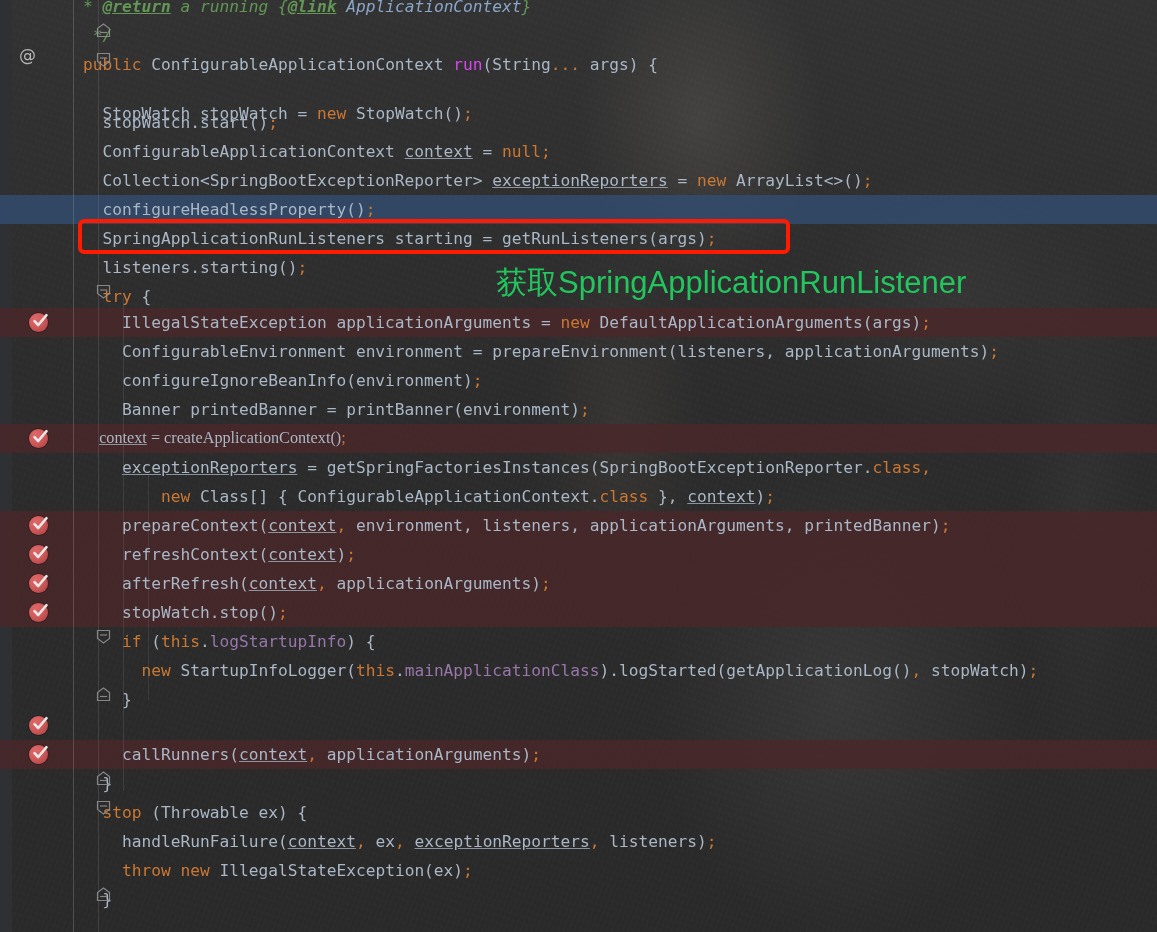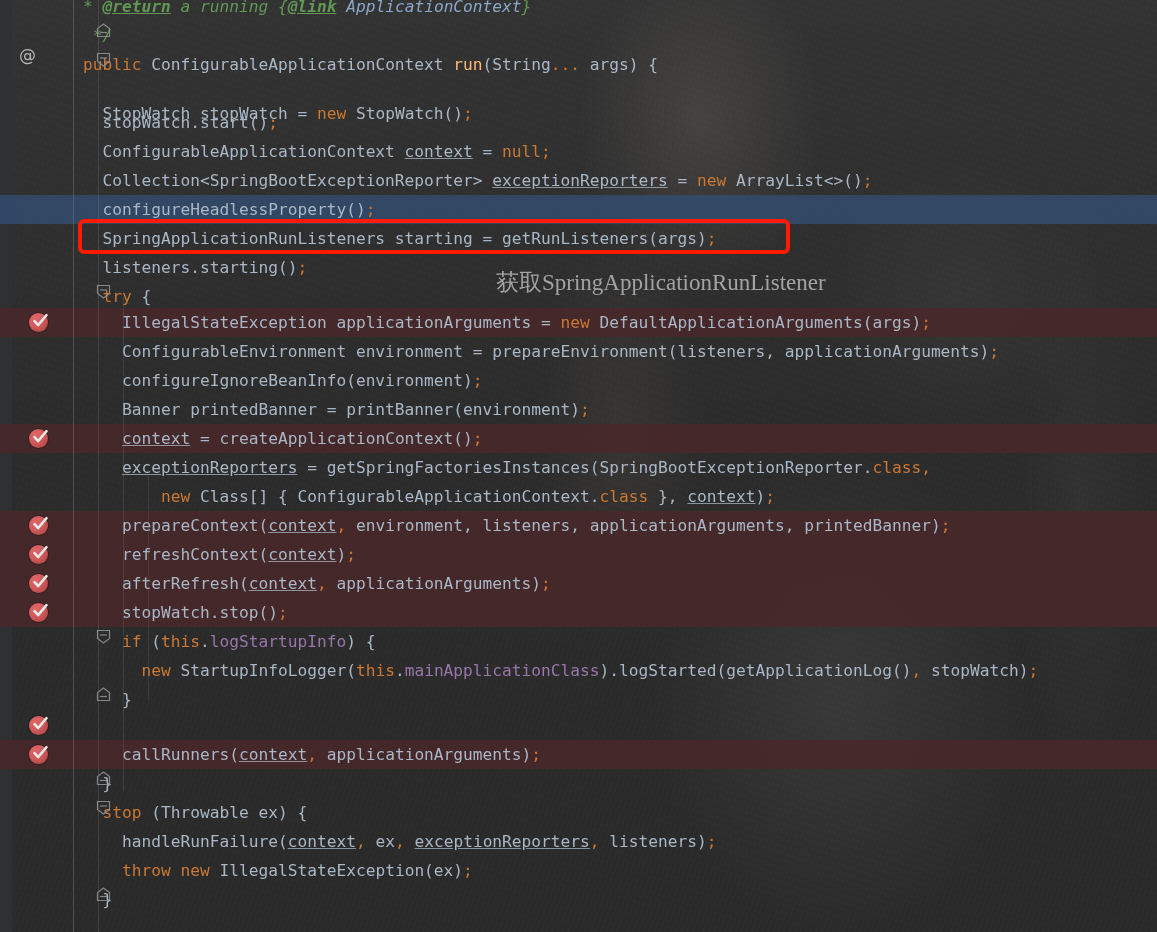--- a/index.html
+++ b/index.html
@@ -95,21 +95,21 @@
   }
 
   
   .hl-caret  { background: rgba(50,78,114,0.80); }
   .hl-bp     { background: rgba(75,39,41,0.82); }
 
   
   .kw    { color: #cc7832; }
   .id    { color: #a9b7c6; }
   .fld   { color: #9876aa; }          
-  .mth   { color: #fdba74; }
+  .mth   { color: #d946ef; }
   .cmt   { color: #629755; font-style: italic; }
   .cmt-tag { color: #629755; font-style: italic; text-decoration: underline; font-weight: bold; }
   .cmt-link { color: #8aa6c8; font-style: italic; }
   .ul    { text-decoration: underline; text-decoration-color: rgba(169,183,198,0.75); }
   .punc  { color: #cc7832; }
 
   
   .bp-icon {
     position: absolute;
     left: 17px;
@@ -151,24 +151,24 @@
     width: 712px; height: 35px;
     border: 4px solid #ff1a00;
     border-radius: 6px;
     pointer-events: none;
   }
 
   
   #cn-annotation {
     position: absolute;
     left: 496px; top: 264px;
-    font-family: Liberation Serif, serif;
-    font-size: 23px;
+    font-family: Liberation Sans, sans-serif;
+    font-size: 31px;
     line-height: 38px;
-    color: #a3a3a3;
+    color: #22c55e;
     white-space: pre;
     letter-spacing: 0px;
   }
 
   
   #left-edge {
     position: absolute; left: 0; top: 0; bottom: 0; width: 12px;
     background: #2f3033;
   }
 </style>
@@ -191,21 +191,21 @@
       <div class="line" style="top: 137px;"><span class="lineno"></span><span class="txt"><span class="id">  ConfigurableApplicationContext </span><span class="id ul">context</span><span class="id"> = </span><span class="kw">null</span><span class="punc">;</span></span></div>
       <div class="line" style="top: 166px;"><span class="lineno"></span><span class="txt"><span class="id">  Collection&lt;SpringBootExceptionReporter&gt; </span><span class="id ul">exceptionReporters</span><span class="id"> = </span><span class="kw">new</span><span class="id"> ArrayList&lt;&gt;()</span><span class="punc">;</span></span></div>
       <div class="line hl-caret" style="top: 195px;"><span class="lineno"></span><span class="txt"><span class="id">  configureHeadlessProperty()</span><span class="punc">;</span></span></div>
       <div class="line" style="top: 224px;"><span class="lineno"></span><span class="txt"><span class="id">  SpringApplicationRunListeners starting = getRunListeners(args)</span><span class="punc">;</span></span></div>
       <div class="line" style="top: 253px;"><span class="lineno"></span><span class="txt"><span class="id">  listeners.starting()</span><span class="punc">;</span></span></div>
       <div class="line" style="top: 282px; padding-left: 13px;"><span class="lineno"></span><span class="txt"><span class="id">  </span><span class="kw">try</span><span class="id"> {</span></span></div>
       <div class="line hl-bp" style="top: 308px;"><span class="lineno"></span><span class="txt"><span class="id">    IllegalStateException applicationArguments = </span><span class="kw">new</span><span class="id"> DefaultApplicationArguments(args)</span><span class="punc">;</span></span></div>
       <div class="line" style="top: 337px;"><span class="lineno"></span><span class="txt"><span class="id">    ConfigurableEnvironment environment = prepareEnvironment(listeners, applicationArguments)</span><span class="punc">;</span></span></div>
       <div class="line" style="top: 366px;"><span class="lineno"></span><span class="txt"><span class="id">    configureIgnoreBeanInfo(environment)</span><span class="punc">;</span></span></div>
       <div class="line" style="top: 395px;"><span class="lineno"></span><span class="txt"><span class="id">    Banner printedBanner = printBanner(environment)</span><span class="punc">;</span></span></div>
-      <div class="line hl-bp" style="top: 424px;"><span class="lineno"></span><span class="txt"><span class="id">    </span><span class="id ul">context</span><span class="id"> = createApplicationContext()</span><span class="punc">;</span></span></div>
+      <div class="line hl-bp" style="top: 424px; font-family: Liberation Serif, serif;"><span class="lineno"></span><span class="txt"><span class="id">    </span><span class="id ul">context</span><span class="id"> = createApplicationContext()</span><span class="punc">;</span></span></div>
       <div class="line" style="top: 453px;"><span class="lineno"></span><span class="txt"><span class="id">    </span><span class="id ul">exceptionReporters</span><span class="id"> = getSpringFactoriesInstances(SpringBootExceptionReporter.</span><span class="kw">class</span><span class="punc">,</span></span></div>
       <div class="line" style="top: 482px;"><span class="lineno"></span><span class="txt"><span class="id">        </span><span class="kw">new</span><span class="id"> Class[] { ConfigurableApplicationContext.</span><span class="kw">class</span><span class="id"> }, </span><span class="id ul">context</span><span class="id">)</span><span class="punc">;</span></span></div>
       <div class="line hl-bp" style="top: 511px;"><span class="lineno"></span><span class="txt"><span class="id">    prepareContext(</span><span class="id ul">context</span><span class="punc">,</span><span class="id"> environment, listeners, applicationArguments, printedBanner)</span><span class="punc">;</span></span></div>
       <div class="line hl-bp" style="top: 540px;"><span class="lineno"></span><span class="txt"><span class="id">    refreshContext(</span><span class="id ul">context</span><span class="id">)</span><span class="punc">;</span></span></div>
       <div class="line hl-bp" style="top: 569px;"><span class="lineno"></span><span class="txt"><span class="id">    afterRefresh(</span><span class="id ul">context</span><span class="punc">,</span><span class="id"> applicationArguments)</span><span class="punc">;</span></span></div>
       <div class="line hl-bp" style="top: 598px;"><span class="lineno"></span><span class="txt"><span class="id">    stopWatch.stop()</span><span class="punc">;</span></span></div>
       <div class="line" style="top: 627px;"><span class="lineno"></span><span class="txt"><span class="id">    </span><span class="kw">if</span><span class="id"> (</span><span class="kw">this</span><span class="id">.</span><span class="fld">logStartupInfo</span><span class="id">) {</span></span></div>
       <div class="line" style="top: 656px;"><span class="lineno"></span><span class="txt"><span class="id">      </span><span class="kw">new</span><span class="id"> StartupInfoLogger(</span><span class="kw">this</span><span class="id">.</span><span class="fld">mainApplicationClass</span><span class="id">).logStarted(getApplicationLog()</span><span class="punc">,</span><span class="id"> stopWatch)</span><span class="punc">;</span></span></div>
       <div class="line" style="top: 685px;"><span class="lineno"></span><span class="txt"><span class="id">    }</span></span></div>
       <div class="line hl-bp" style="top: 740px;"><span class="lineno"></span><span class="txt"><span class="id">    callRunners(</span><span class="id ul">context</span><span class="punc">,</span><span class="id"> applicationArguments)</span><span class="punc">;</span></span></div>

